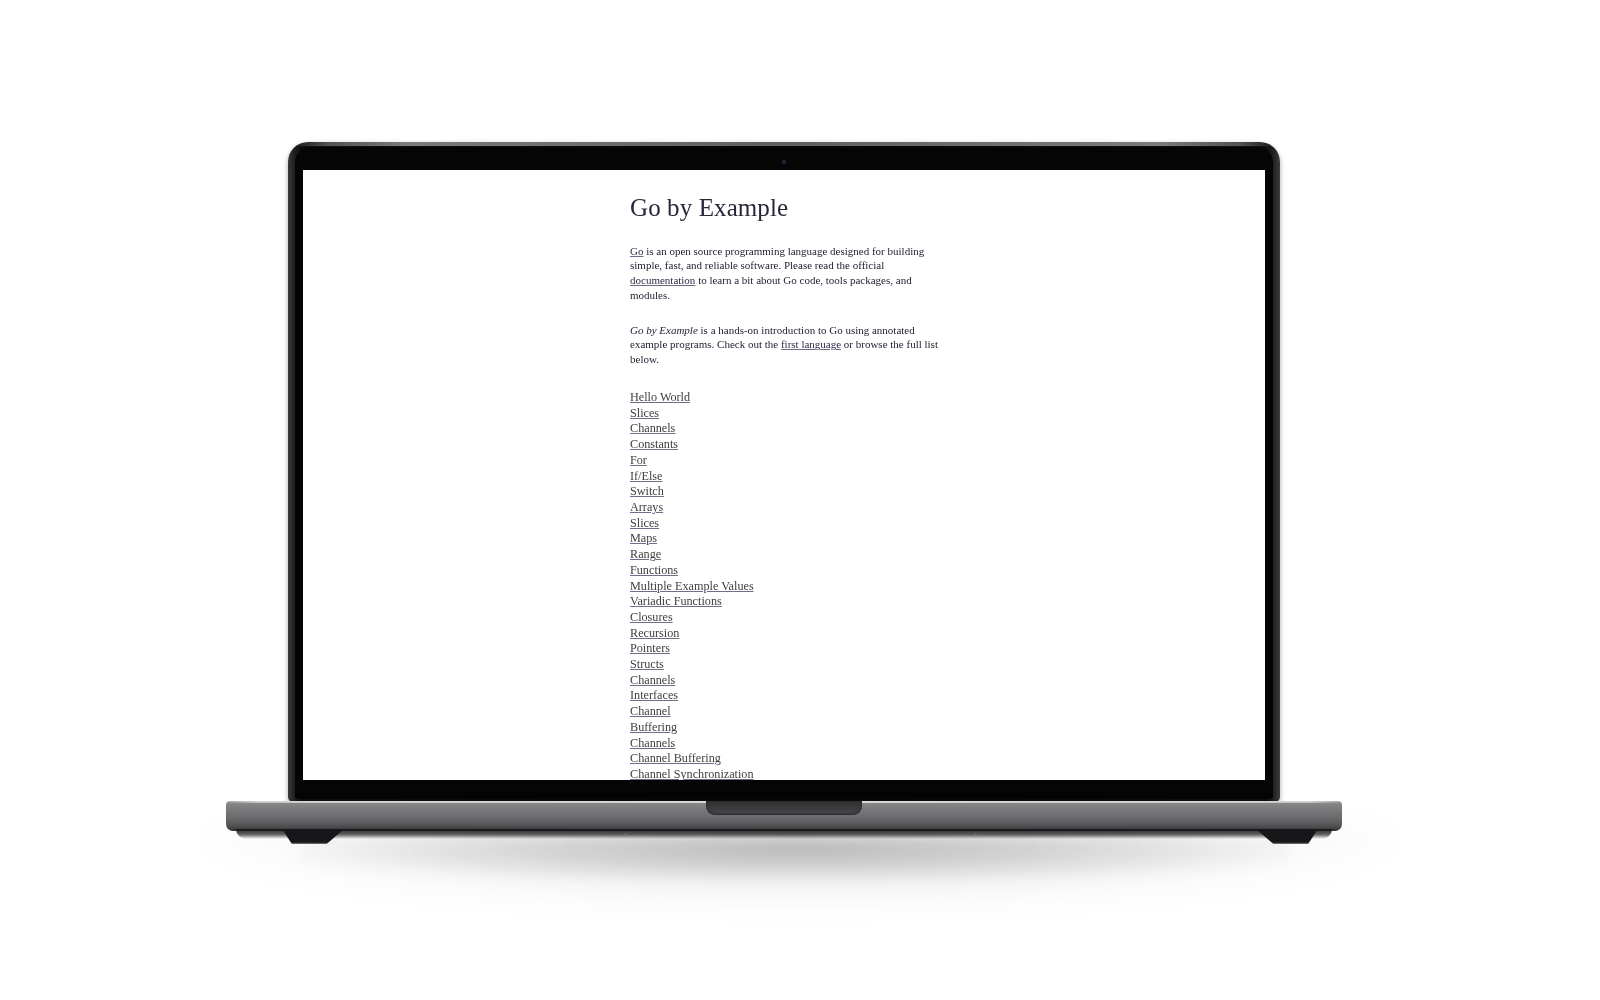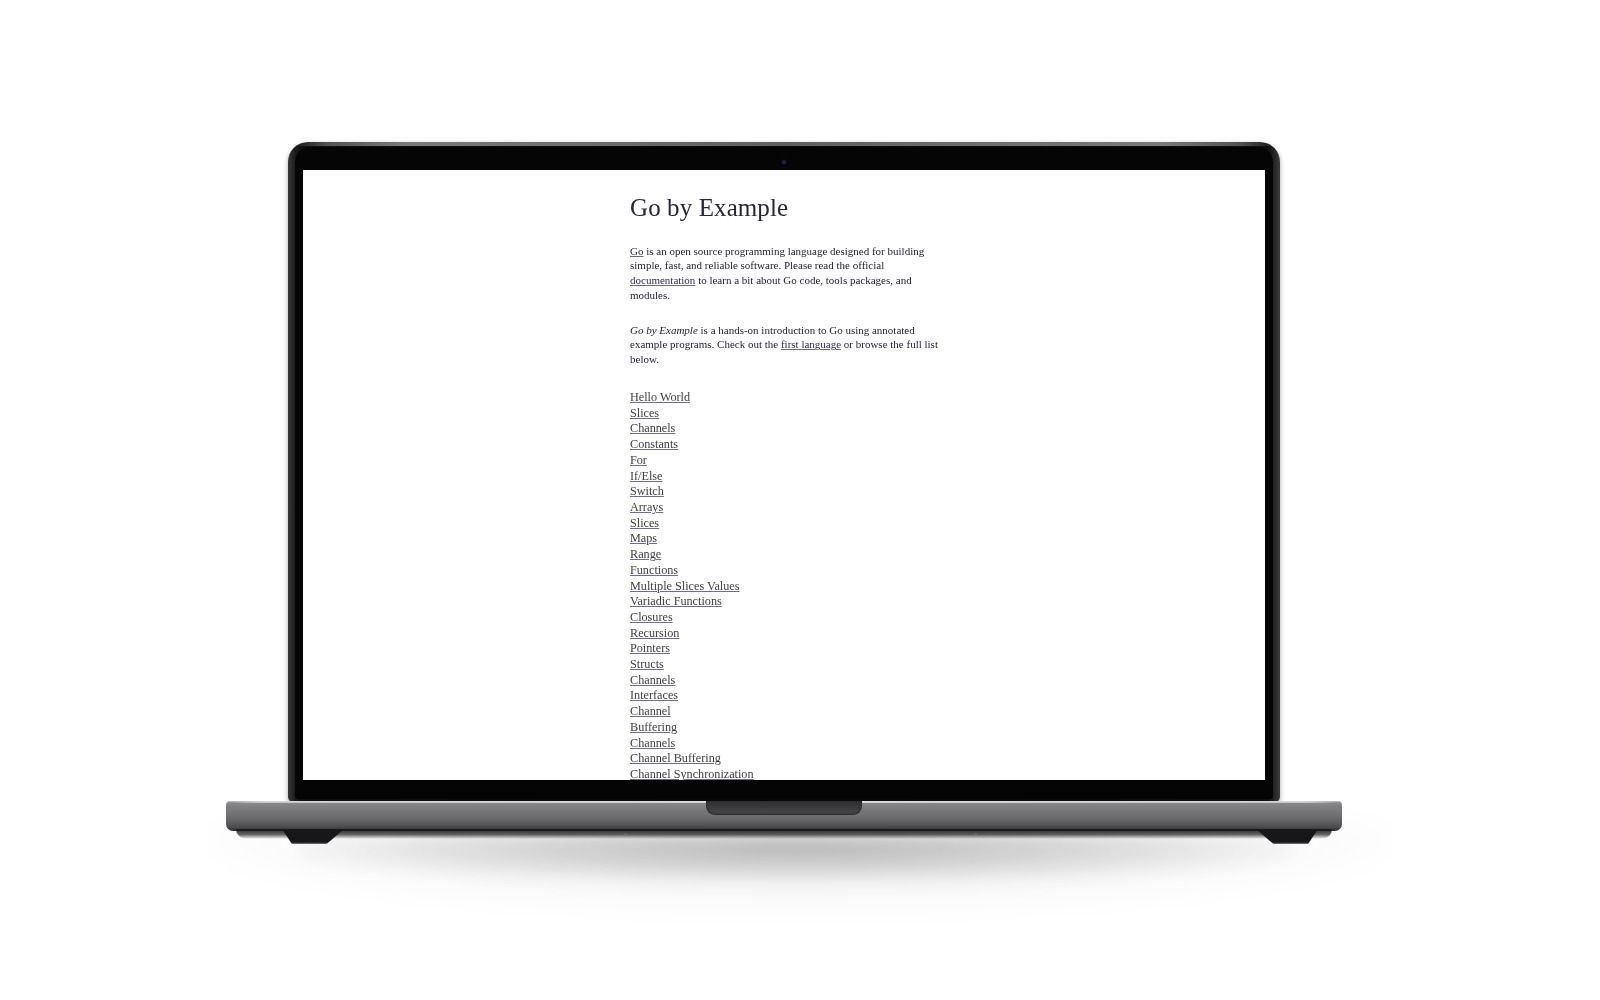--- a/index.html
+++ b/index.html
@@ -320,21 +320,21 @@
               <li><a href="#">Channels</a></li>
               <li><a href="#">Constants</a></li>
               <li><a href="#">For</a></li>
               <li><a href="#">If/Else</a></li>
               <li><a href="#">Switch</a></li>
               <li><a href="#">Arrays</a></li>
               <li><a href="#">Slices</a></li>
               <li><a href="#">Maps</a></li>
               <li><a href="#">Range</a></li>
               <li><a href="#">Functions</a></li>
-              <li><a href="#">Multiple Slices Values</a></li>
+              <li><a href="#">Multiple Example Values</a></li>
               <li><a href="#">Variadic Functions</a></li>
               <li><a href="#">Closures</a></li>
               <li><a href="#">Recursion</a></li>
               <li><a href="#">Pointers</a></li>
               <li><a href="#">Structs</a></li>
               <li><a href="#">Channels</a></li>
               <li><a href="#">Interfaces</a></li>
               <li><a href="#">Channel</a></li>
               <li><a href="#">Buffering</a></li>
               <li><a href="#">Channels</a></li>

